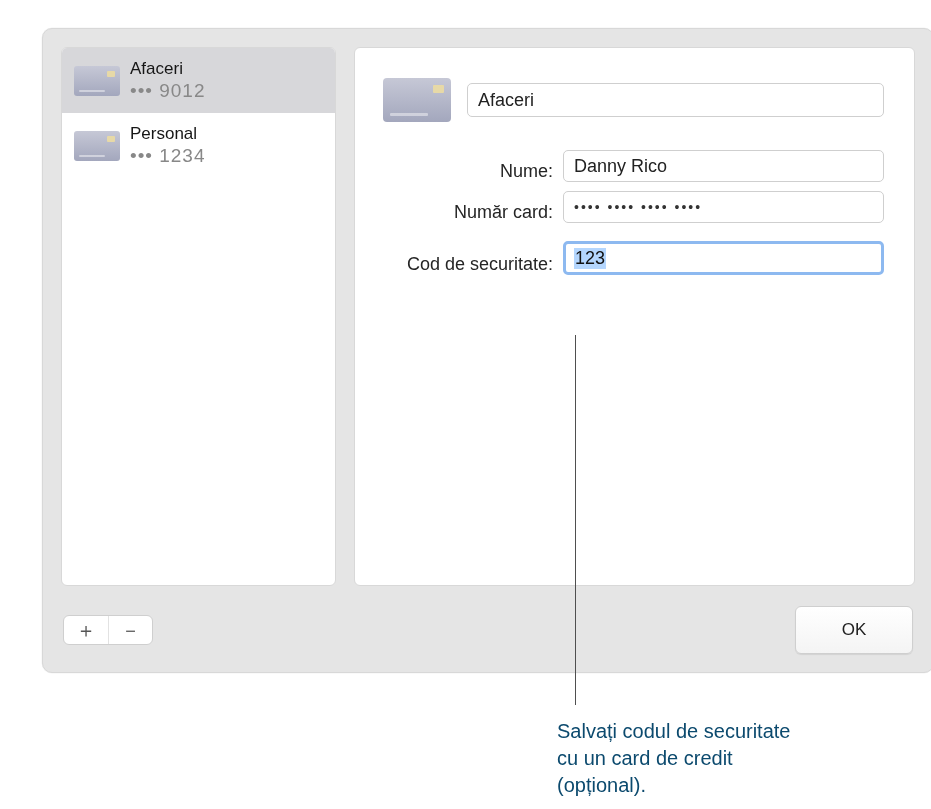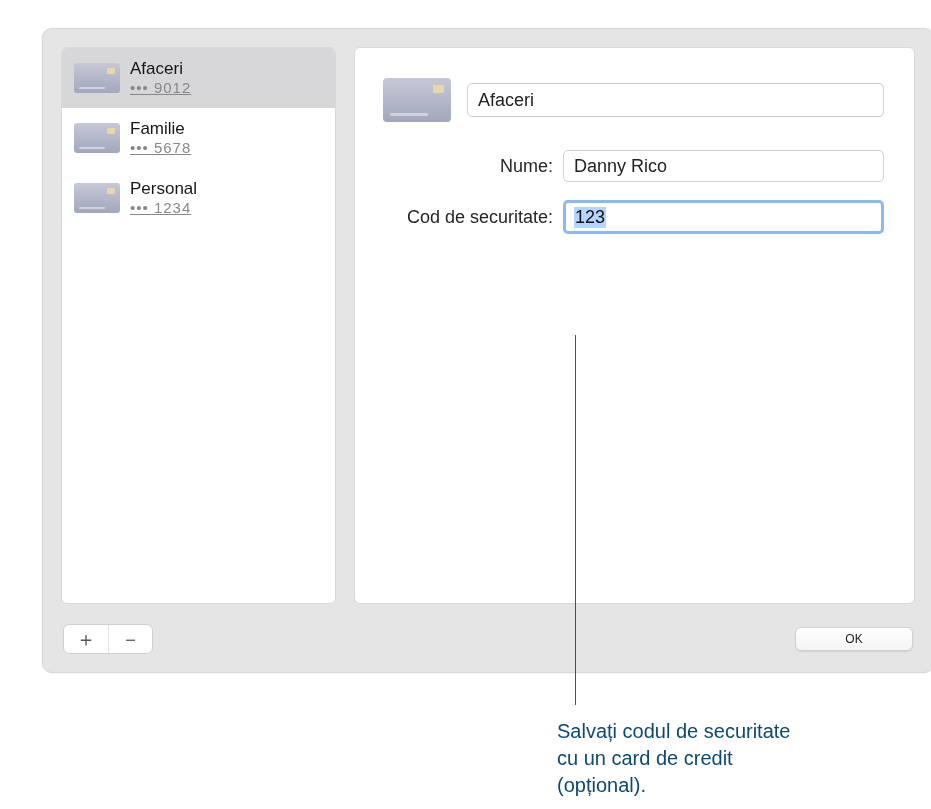--- a/index.html
+++ b/index.html
@@ -107,24 +107,23 @@
       display: flex;
       flex-direction: column;
       line-height: 1.25;
     }
     .card-name {
       font-size: 17px;
       font-weight: 400;
       color: #161616;
     }
     .card-number {
-      font-size: 15px;
+      font-size: 19px;
       color: #888888;
       letter-spacing: 1px;
-      text-decoration: underline;
     }
     .detail-pane {
       flex: 1;
       background: #ffffff;
       border: 1px solid #d8d8d8;
       border-radius: 6px;
       padding: 30px 30px 30px 28px;
     }
     .title-row {
       display: flex;
@@ -137,21 +136,21 @@
       height: 34px;
       border: 1px solid #cfcfcf;
       border-radius: 5px;
       padding: 0 10px;
       font-size: 18px;
       color: #222;
       background: #fff;
     }
     .form-row {
       display: flex;
-      align-items: center;
+      align-items: flex-end;
       margin-bottom: 9px;
     }
     .form-label {
       width: 180px;
       text-align: right;
       font-size: 18px;
       color: #252525;
       padding-right: 10px;
     }
     .form-input {
@@ -191,25 +190,25 @@
       font-size: 20px;
       color: #555;
       cursor: pointer;
       line-height: 1;
     }
     .icon-btn + .icon-btn {
       border-left: 1px solid #e2e2e2;
     }
     .ok-button {
       width: 118px;
-      height: 24px;
+      height: 48px;
       border: 1px solid #cfcfcf;
       border-radius: 6px;
       background: linear-gradient(#ffffff,#f4f4f4);
-      font-size: 12px;
+      font-size: 17px;
       color: #222;
       cursor: pointer;
       box-shadow: 0 1px 1px rgba(0,0,0,0.08);
     }
     .callout-line {
       position: absolute;
       left: 575px;
       top: 335px;
       width: 1px;
       height: 370px;
@@ -259,27 +258,20 @@
     <div class="sidebar">
 
       <div class="card-item selected">
         <div class="card-icon"></div>
         <div class="card-text">
           <span class="card-name">Afaceri</span>
           <span class="card-number">••• 9012</span>
         </div>
       </div>
 
-      <div class="card-item">
-        <div class="card-icon"></div>
-        <div class="card-text">
-          <span class="card-name">Familie</span>
-          <span class="card-number">••• 5678</span>
-        </div>
-      </div>
 
       <div class="card-item">
         <div class="card-icon"></div>
         <div class="card-text">
           <span class="card-name">Personal</span>
           <span class="card-number">••• 1234</span>
         </div>
       </div>
 
     </div>
@@ -289,20 +281,26 @@
       <div class="title-row">
         <div class="card-icon-large"></div>
         <input class="title-input" value="Afaceri" style="">
       </div>
 
       <div class="form-row">
         <div class="form-label">Nume:</div>
         <input class="form-input" value="Danny Rico" style="">
       </div>
 
+      <div class="form-row">
+        <div class="form-label">Număr card:</div>
+        <div class="form-input-display">
+          <span class="dots">•••• •••• •••• ••••</span>
+        </div>
+      </div>
 
       <div class="form-row">
       </div>
 
       <div class="form-row">
         <div class="form-label">Cod de securitate:</div>
         <div class="form-input-display focused">
           <span class="sel">123</span>
         </div>
       </div>

